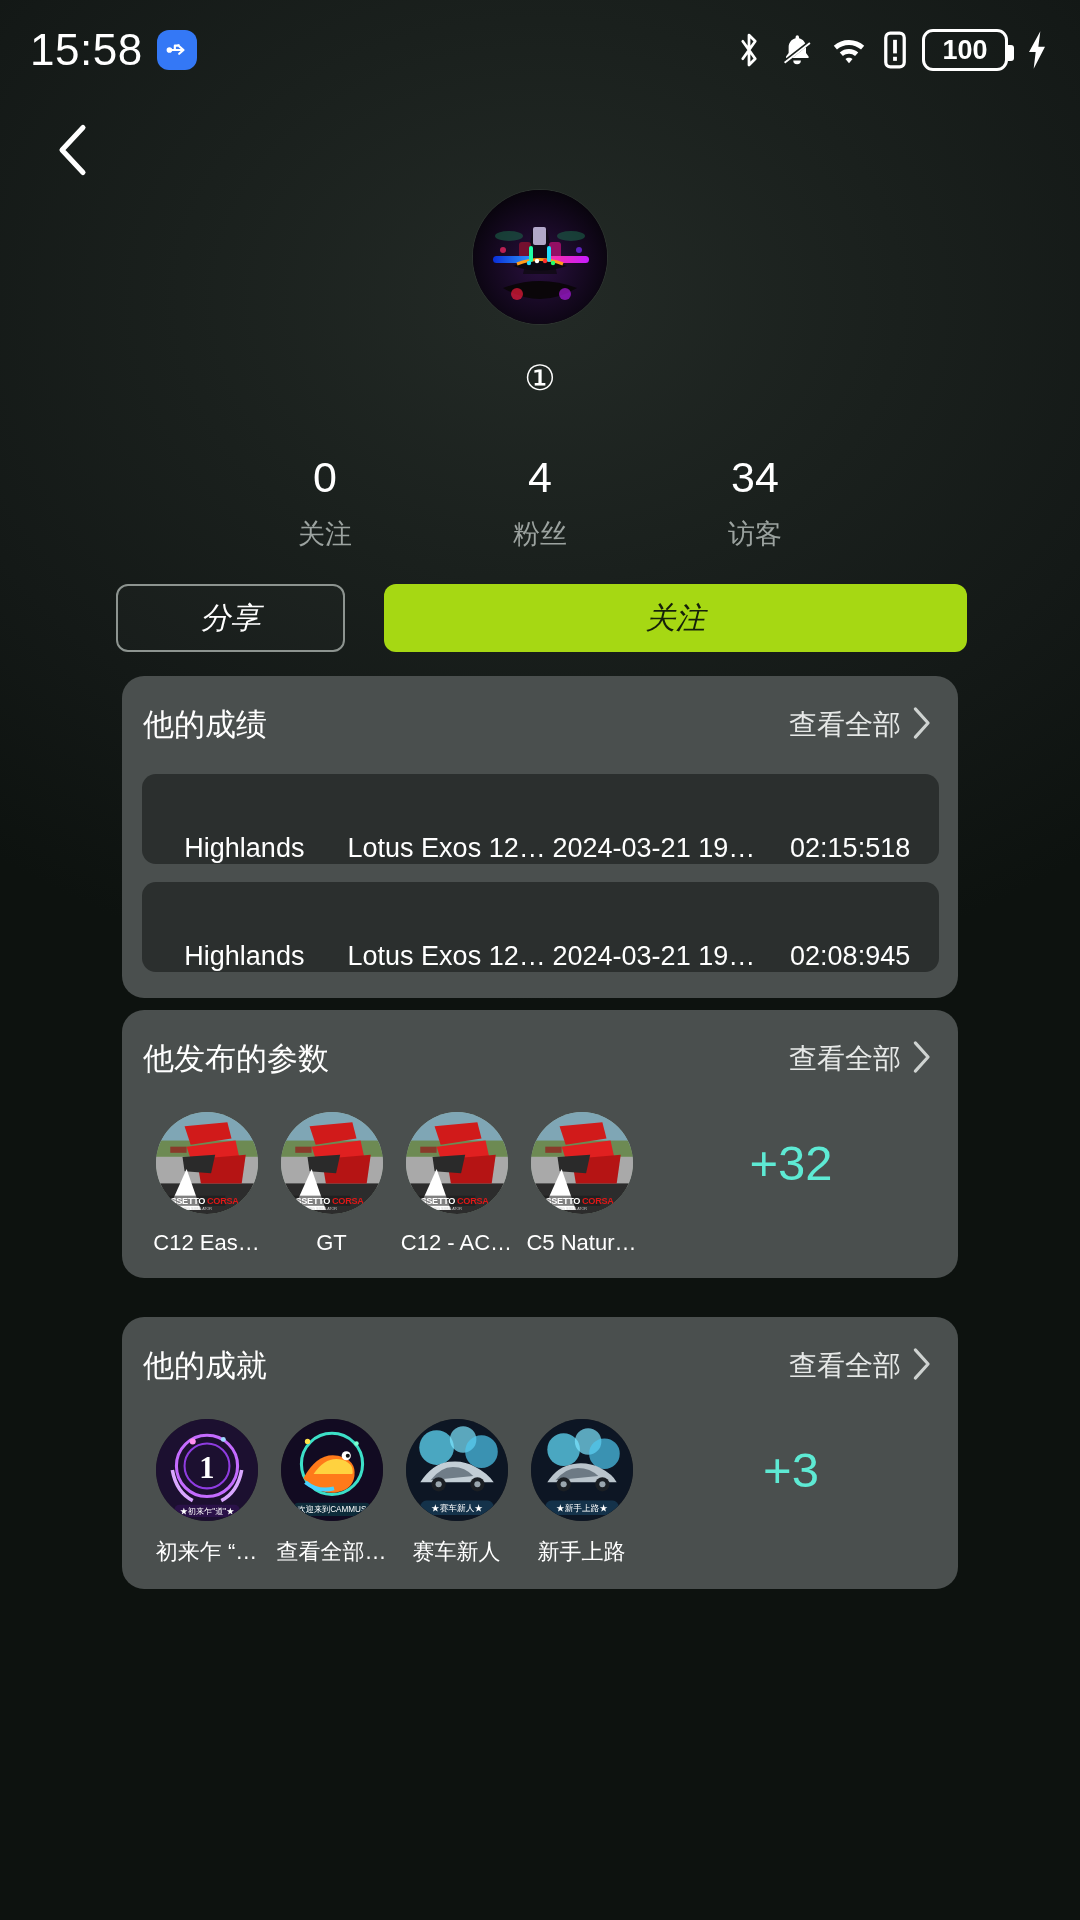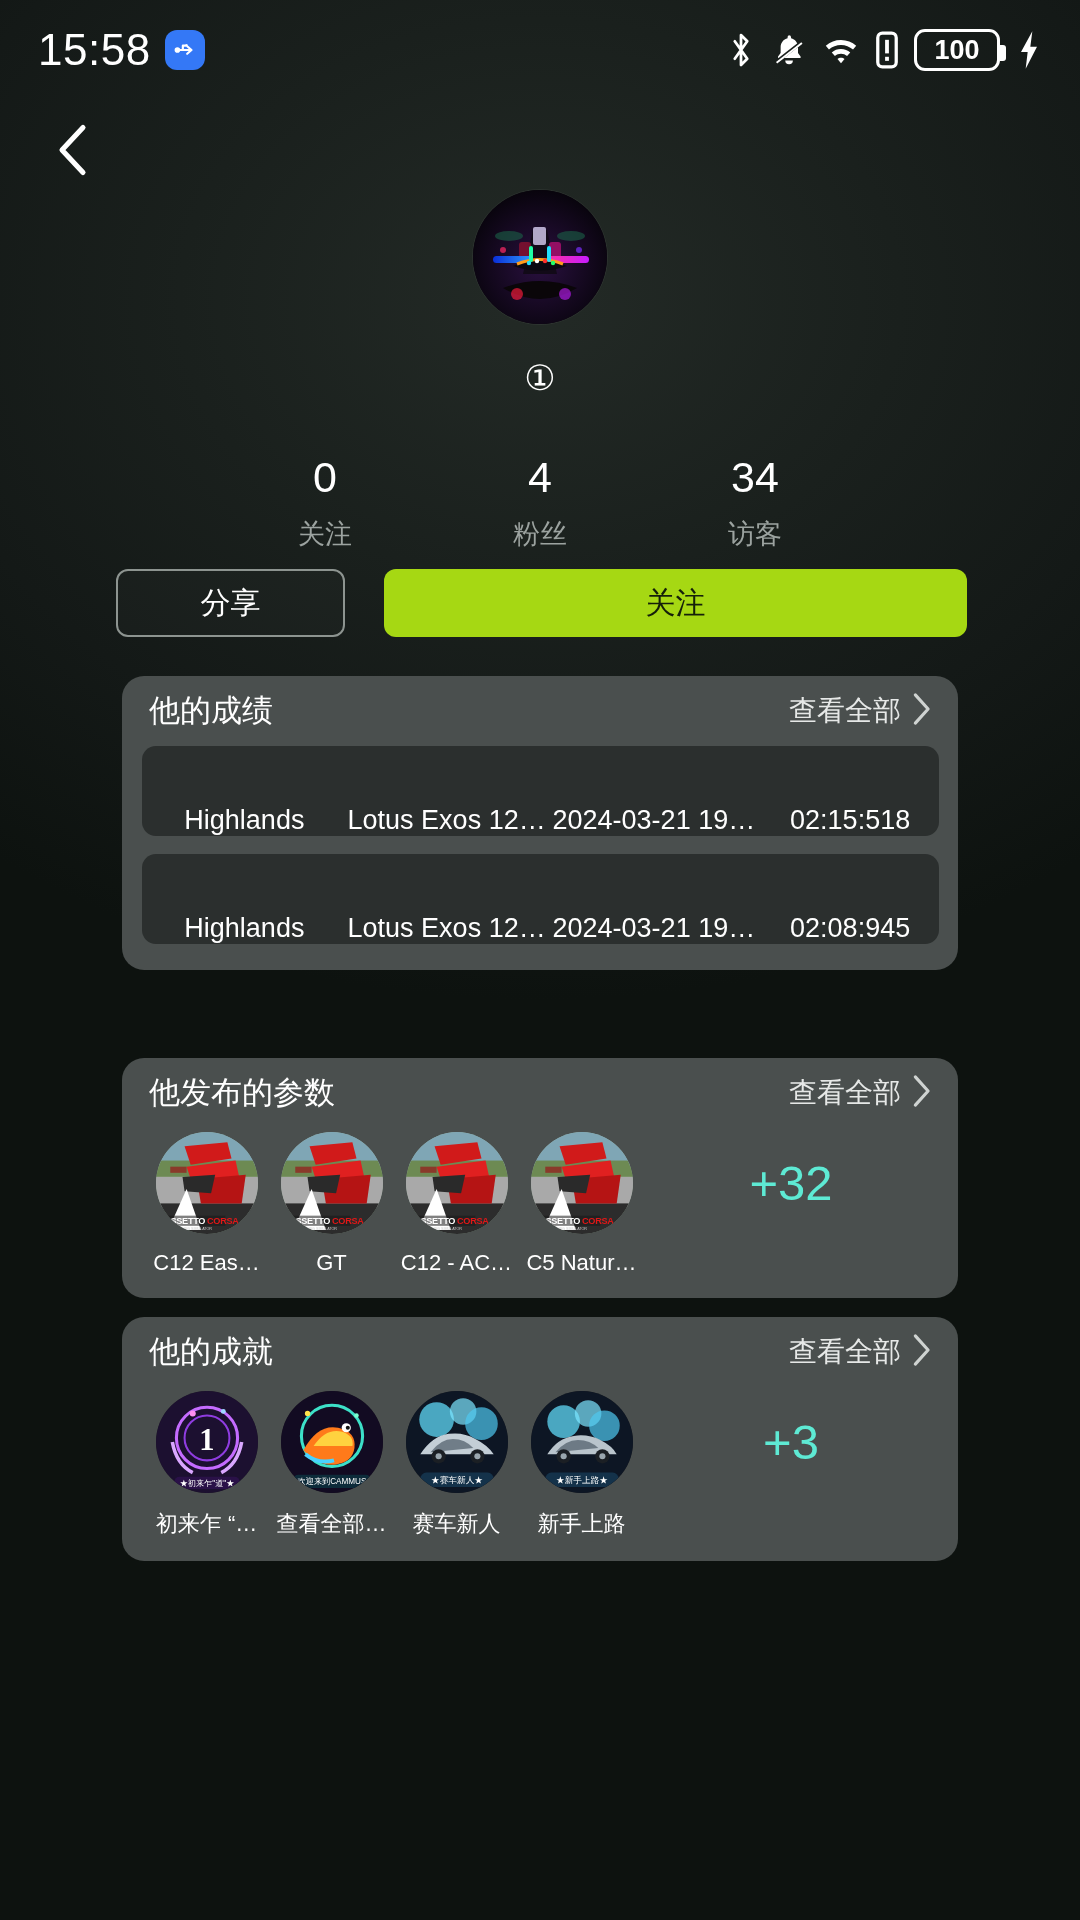--- a/index.html
+++ b/index.html
@@ -13,21 +13,21 @@
     position: relative;
     width: 1080px; height: 1920px;
     background:
       radial-gradient(ellipse 900px 700px at 50% 300px, #232a26 0%, #1a201d 40%, #141917 70%, #0d120f 100%);
     overflow: hidden;
   }
   
   .statusbar {
     position: absolute; top: 0; left: 0; right: 0; height: 100px;
     display: flex; align-items: center; justify-content: space-between;
-    padding: 0 38px;
+    padding: 0 30px;
     color: #ffffff;
   }
   .sb-left { display: flex; align-items: center; gap: 14px; }
   .sb-time { font-size: 44px; font-weight: 500; letter-spacing: 0.5px; color: #fff; }
   .usb-badge {
     width: 40px; height: 40px; border-radius: 12px;
     background: #3478f6; display: flex; align-items: center; justify-content: center;
   }
   .sb-right { display: flex; align-items: center; gap: 16px; }
   .sb-icon { display: flex; align-items: center; justify-content: center; }
@@ -69,22 +69,22 @@
   
   .stats {
     position: absolute; top: 455px; left: 0; right: 0;
     display: flex; justify-content: center; gap: 0;
   }
   .stat { width: 215px; text-align: center; cursor: pointer; }
   .stat-value { font-size: 43px; color: #ffffff; font-weight: 400; line-height: 1.05; }
   .stat-label { margin-top: 16px; font-size: 27px; color: #9ca3a0; }
   
   .actions {
-    position: absolute; top: 569px; left: 116px; right: 113px;
-    display: flex; gap: 39px;
+    position: absolute; top: 584px; left: 116px; right: 113px;
+    display: flex; gap: 39px; font-style: italic;
   }
   .btn {
     height: 68px; border-radius: 12px;
     display: flex; align-items: center; justify-content: center;
     font-size: 30px; cursor: pointer;
   }
   .btn-share {
     width: 229px;
     border: 2px solid #8d9490; color: #ffffff;
     background: rgba(255,255,255,0.02);
@@ -93,22 +93,22 @@
     flex: 1;
     background: #a6d813; color: #15200a; font-weight: 500;
   }
   
   .card {
     position: absolute; left: 122px; width: 836px;
     background: #4a4f4e; border-radius: 22px;
     padding: 0 0 22px 0;
   }
   .card-head {
-    height: 70px; display: flex; align-items: center; justify-content: space-between;
-    padding: 0 27px 0 27px;
+    height: 98px; display: flex; align-items: center; justify-content: space-between;
+    padding: 0 27px 0 21px;
   }
   .card-title { font-size: 31px; color: #ffffff; }
   .card-more { display: flex; align-items: flex-end; gap: 10px; cursor: pointer; }
   .card-more-label { font-size: 28px; color: #e6e8e7; }
   
   .result-row {
     margin: 0 19px 18px 20px;
     height: 90px; background: #2b2f2e; border-radius: 14px;
     display: flex; align-items: flex-end;
     cursor: pointer;
@@ -288,21 +288,21 @@
       <span class="rc time">02:15:518</span>
     </div>
     <div class="result-row" style="margin-bottom:4px;">
       <span class="rc track">Highlands</span>
       <span class="rc car">Lotus Exos 12…</span>
       <span class="rc date">2024-03-21 19…</span>
       <span class="rc time">02:08:945</span>
     </div>
   </div>
 
-  <div class="card" style="top:1058px;">
+  <div class="card" style="top:1010px;">
     <div class="card-head">
       <span class="card-title">他发布的参数</span>
       <span class="card-more">
         <span class="card-more-label">查看全部</span>
         <span>
           <svg width="20" height="34" viewBox="0 0 14 24" fill="none" stroke="#cfd3d1" stroke-width="2.2" stroke-linecap="round" stroke-linejoin="round">
             <path d="M3 2l9 10-9 10"></path>
           </svg>
         </span>
       </span>

